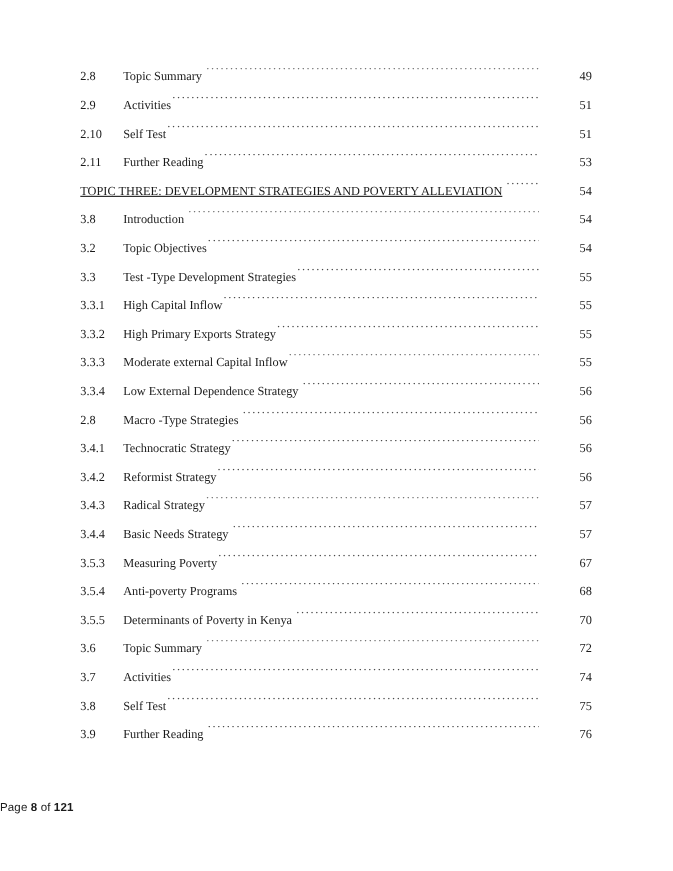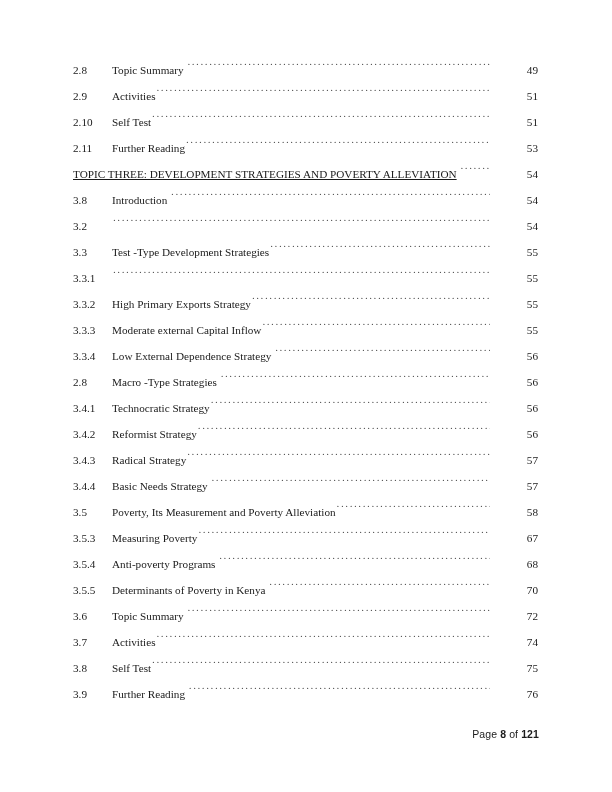--- a/index.html
+++ b/index.html
@@ -86,21 +86,21 @@
     font-size: 11.2px;
     text-decoration: underline;
   }
 
   
   .footer {
     position: absolute;
     left: 0;
     top: 728px;
     width: 539px;
-    text-align: right;
+    text-align: left;
     font-family: "Liberation Sans", "DejaVu Sans", sans-serif;
     font-size: 10.5px;
     color: #1c1c1c;
     letter-spacing: 0.1px;
   }
   .footer b {
     font-weight: bold;
   }
 </style>
 </head>
@@ -143,31 +143,33 @@
       </div>
       <div class="toc-row">
         <span class="toc-num">3.8</span>
         <span class="toc-title">Introduction</span>
         <span>&nbsp;</span>
         <span class="toc-leader"></span>
         <span class="toc-page">54</span>
       </div>
       <div class="toc-row">
         <span class="toc-num">3.2</span>
+        <span class="toc-title">Topic Objectives</span>
         <span class="toc-leader"></span>
         <span class="toc-page">54</span>
       </div>
       <div class="toc-row">
         <span class="toc-num">3.3</span>
         <span class="toc-title">Test -Type Development Strategies</span>
         <span class="toc-leader"></span>
         <span class="toc-page">55</span>
       </div>
       <div class="toc-row">
         <span class="toc-num">3.3.1</span>
+        <span class="toc-title">High Capital Inflow</span>
         <span class="toc-leader"></span>
         <span class="toc-page">55</span>
       </div>
       <div class="toc-row">
         <span class="toc-num">3.3.2</span>
         <span class="toc-title">High Primary Exports Strategy</span>
         <span class="toc-leader"></span>
         <span class="toc-page">55</span>
       </div>
       <div class="toc-row">
@@ -207,26 +209,20 @@
         <span class="toc-title">Radical Strategy</span>
         <span class="toc-leader"></span>
         <span class="toc-page">57</span>
       </div>
       <div class="toc-row">
         <span class="toc-num">3.4.4</span>
         <span class="toc-title">Basic Needs Strategy</span>
         <span>&nbsp;</span>
         <span class="toc-leader"></span>
         <span class="toc-page">57</span>
-      </div>
-      <div class="toc-row">
-        <span class="toc-num">3.5</span>
-        <span class="toc-title">Poverty, Its Measurement and Poverty Alleviation</span>
-        <span class="toc-leader"></span>
-        <span class="toc-page">58</span>
       </div>
       <div class="toc-row">
         <span class="toc-num">3.5.3</span>
         <span class="toc-title">Measuring Poverty</span>
         <span class="toc-leader"></span>
         <span class="toc-page">67</span>
       </div>
       <div class="toc-row">
         <span class="toc-num">3.5.4</span>
         <span class="toc-title">Anti-poverty Programs</span>

